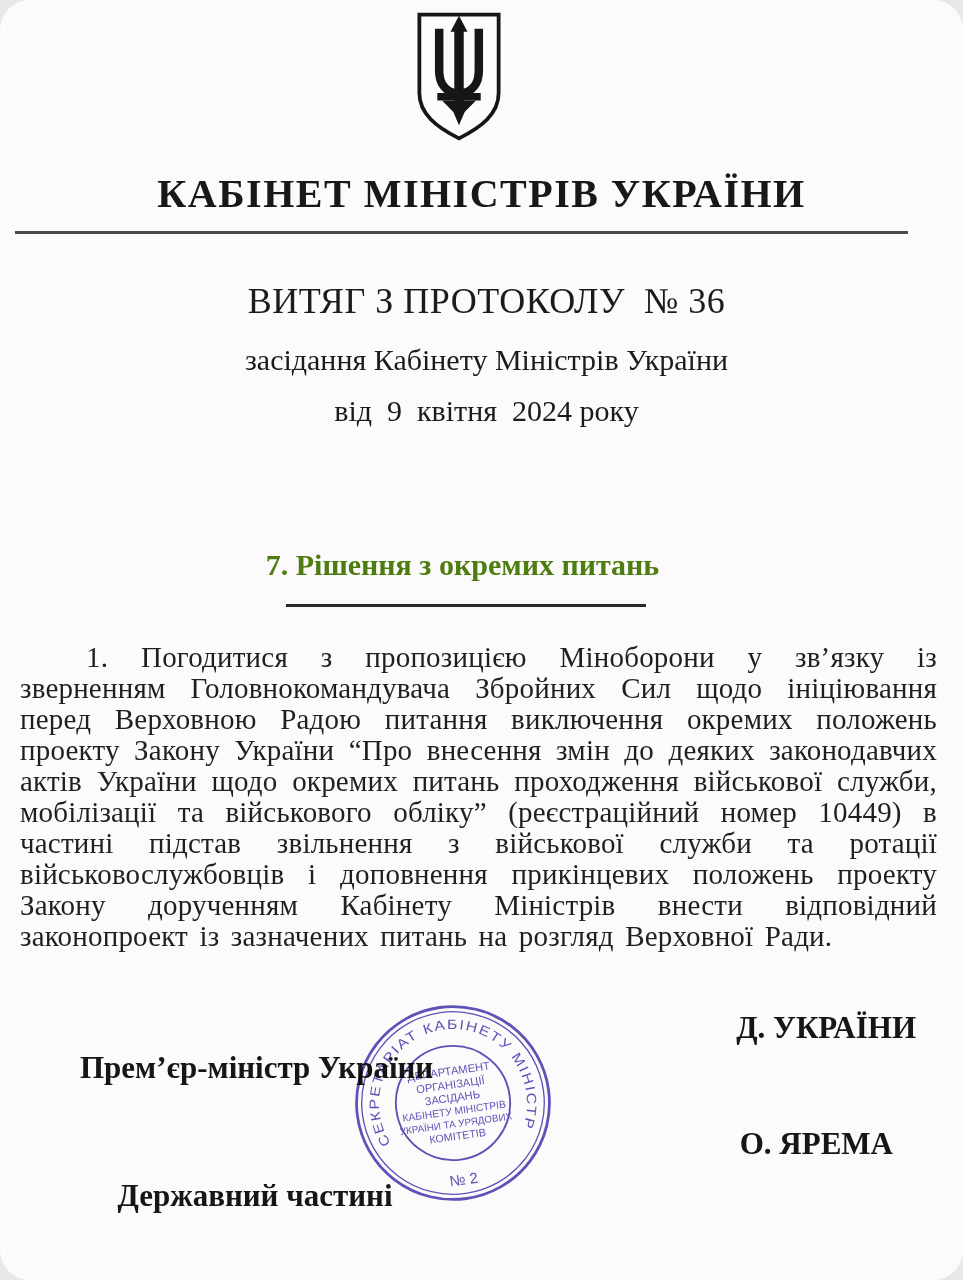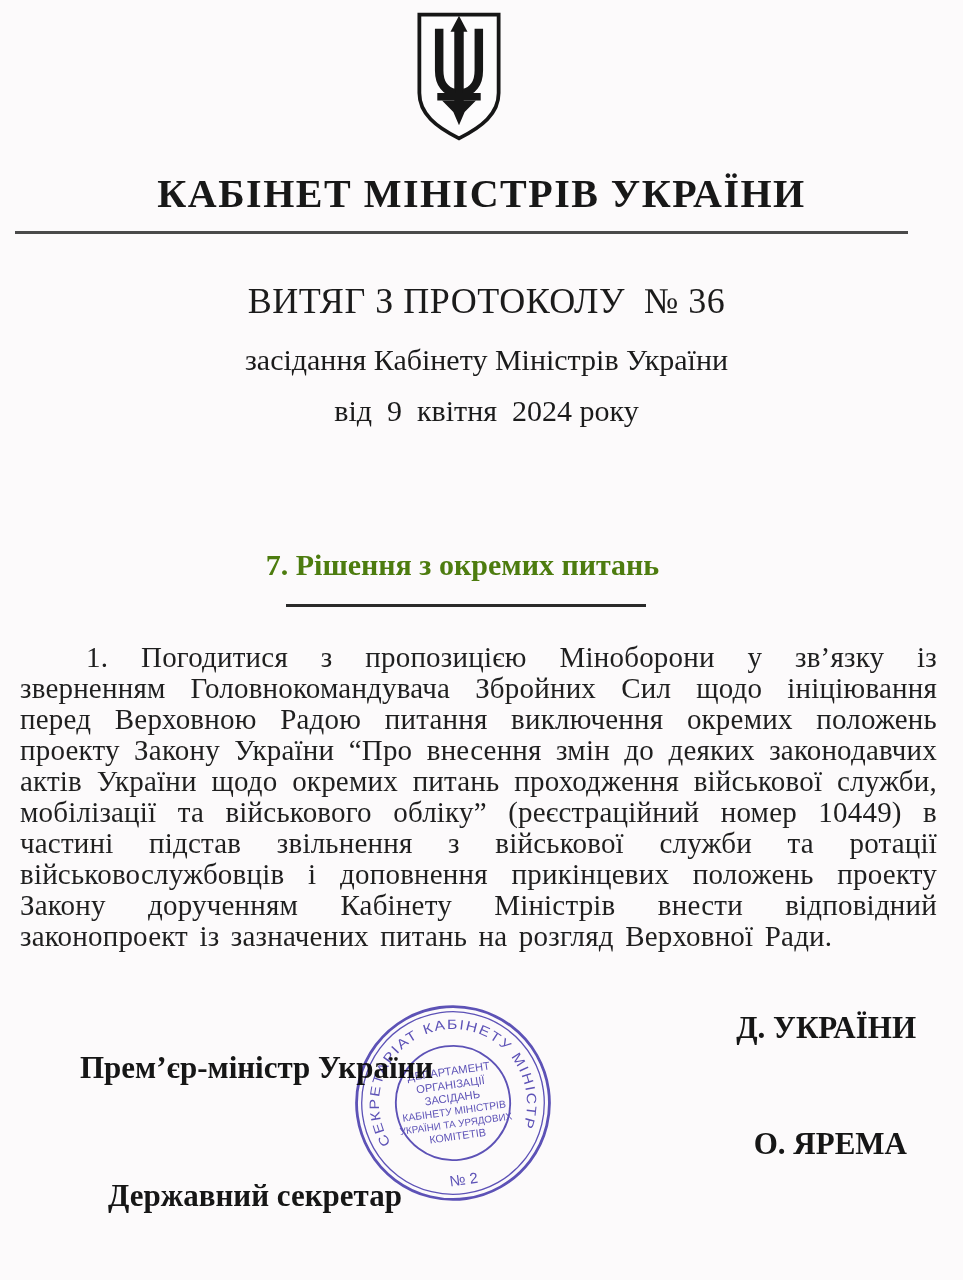--- a/index.html
+++ b/index.html
@@ -6,20 +6,21 @@
   html, body { background: #e9e7e8; }
   .page {
     position: relative;
     width: 963px;
     height: 1280px;
     margin: 0 auto;
     background: #fcfafb;
     overflow: hidden;
     font-family: "Liberation Serif", serif;
     color: #1b1b1b;
+    border-radius: 30px;
   }
   .emblem {
     position: absolute;
     left: 409px; top: 10px;
     width: 100px; height: 134px;
   }
   .org-title {
     position: absolute;
     left: 0; top: 170px;
     width: 963px;
@@ -65,21 +66,21 @@
     text-align: justify;
     text-indent: 66px;
     word-spacing: 4px;
     letter-spacing: 0.2px;
     color: #1f1f1f;
   }
   .sig { position: absolute; font-weight: bold; font-size: 31px; color: #161616; white-space: pre; }
   .sig-premier-role { left: 80px; top: 1010px; margin-top: 40px; }
   .sig-premier-name { right: 47px; top: 1010px; }
   .sig-secretary-role { left: 60px; top: 1096px; width: 390px; text-align: center; line-height: 40px; }
-  .sig-secretary-name { right: 56px; top: 1126px; text-align: right; }
+  .sig-secretary-name { right: 70px; top: 1126px; text-align: right; }
   .stamp {
     position: absolute;
     left: 350px; top: 1000px;
     width: 206px; height: 206px;
     opacity: 0.88;
     mix-blend-mode: multiply;
     transform: rotate(-8deg);
   }
   .stamp text { font-family: "Liberation Sans", sans-serif; }
 </style>
@@ -109,21 +110,21 @@
 
   <div class="section-heading">7. Рішення з окремих питань</div>
   <div class="section-underline"></div>
 
   <div class="body-paragraph">1. Погодитися з пропозицією Міноборони у зв’язку із зверненням Головнокомандувача Збройних Сил щодо ініціювання перед Верховною Радою питання виключення окремих положень проекту Закону України “Про внесення змін до деяких законодавчих актів України щодо окремих питань проходження військової служби, мобілізації та військового обліку” (реєстраційний номер 10449) в частині підстав звільнення з військової служби та ротації військовослужбовців і доповнення прикінцевих положень проекту Закону дорученням Кабінету Міністрів внести відповідний законопроект із зазначених питань на розгляд Верховної Ради.</div>
 
   <div class="sig sig-premier-role">Прем’єр-міністр України</div>
   <div class="sig sig-premier-name">Д. УКРАЇНИ</div>
 
   <div class="sig sig-secretary-role">
-    <div>Державний секретар</div>
+    <div>Державний частині</div>
     
   </div>
   <div class="sig sig-secretary-name">О. ЯРЕМА</div>
 
   <svg class="stamp" viewBox="0 0 220 220">
     <g stroke="#473bb0" fill="none">
       <circle cx="110" cy="110" r="103" stroke-width="3"></circle>
       <circle cx="110" cy="110" r="97.5" stroke-width="1.4"></circle>
       <circle cx="110" cy="110" r="61" stroke-width="2"></circle>
     </g>

